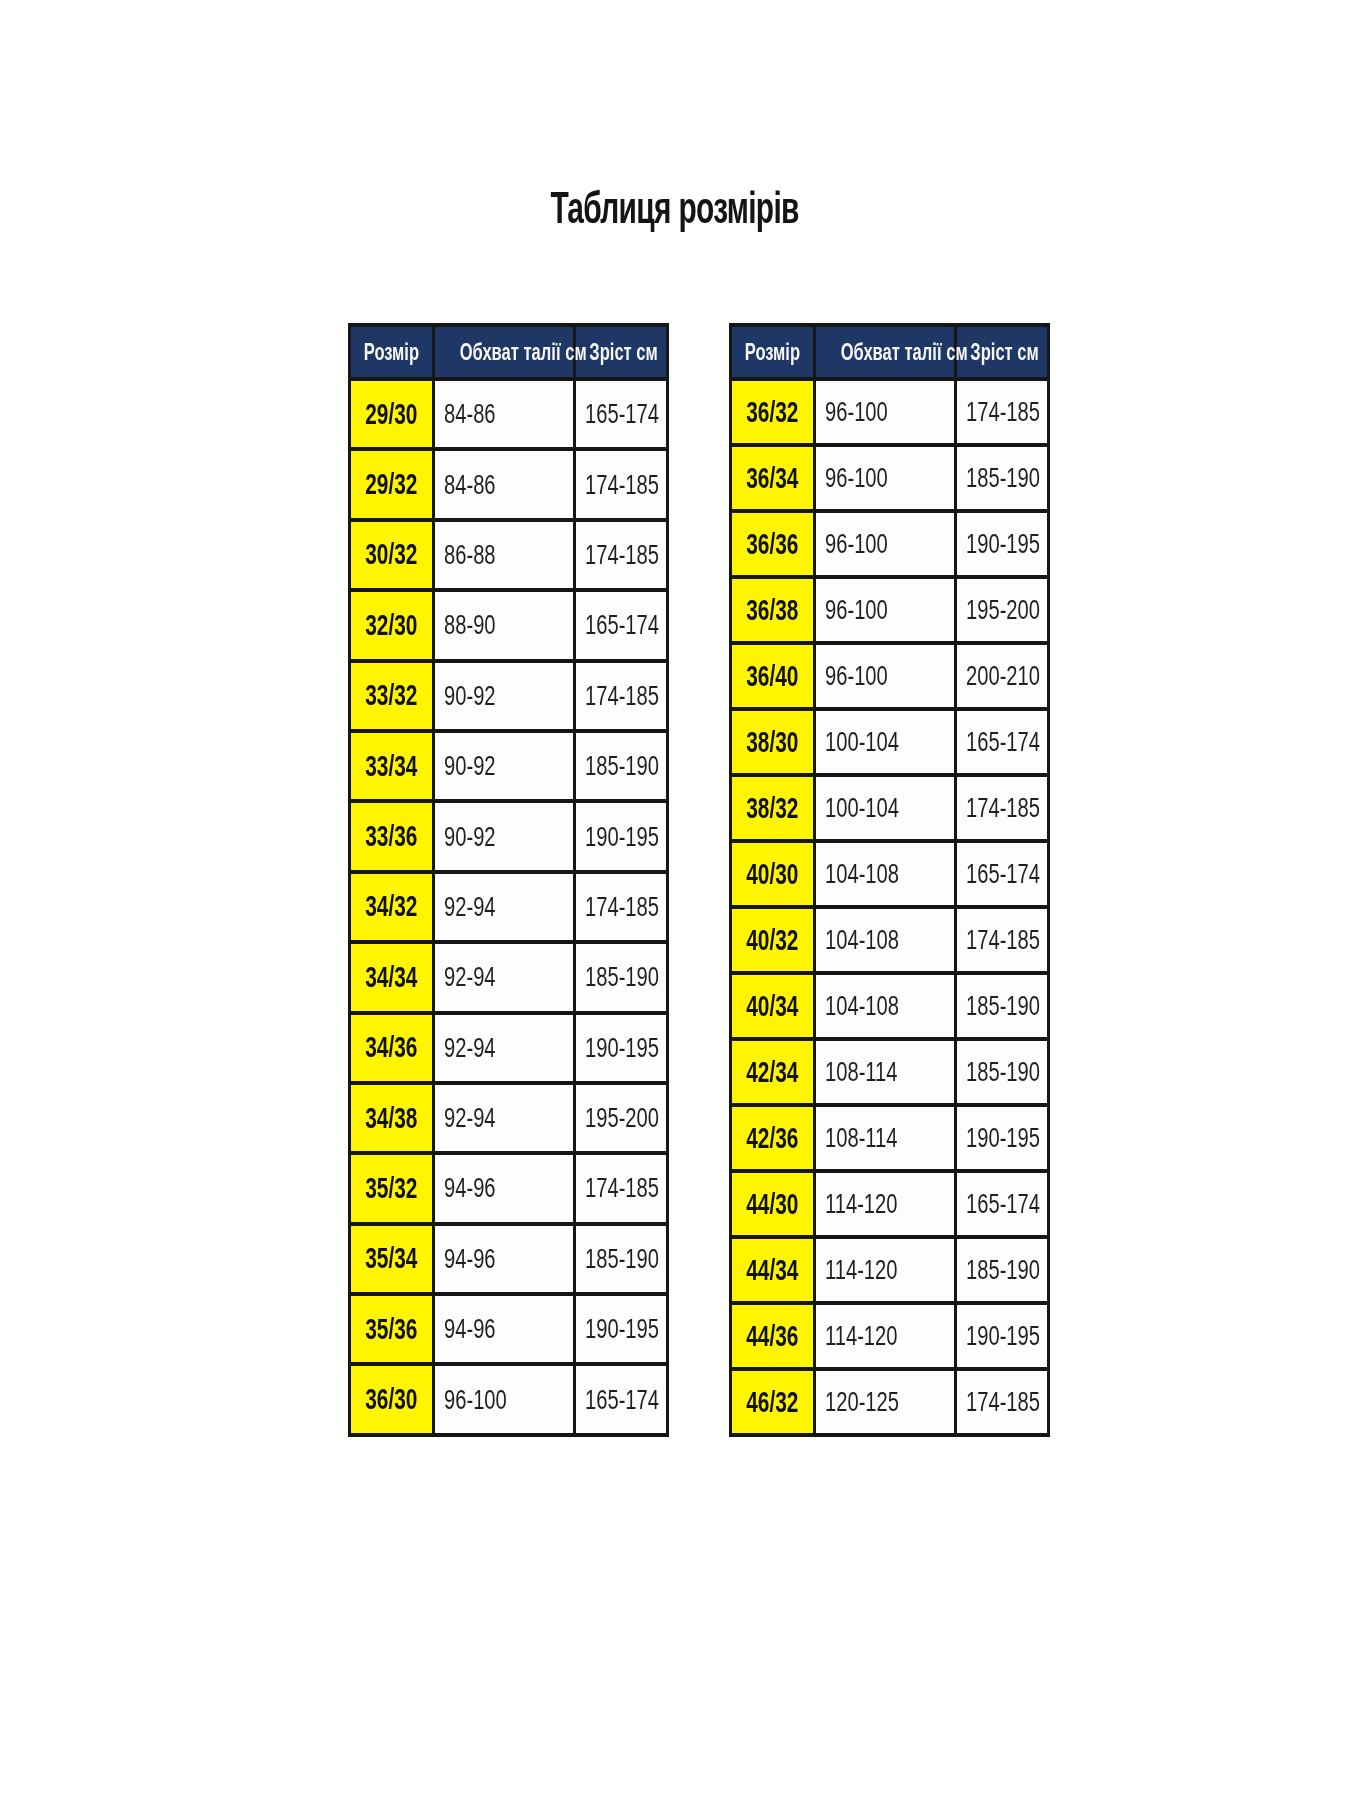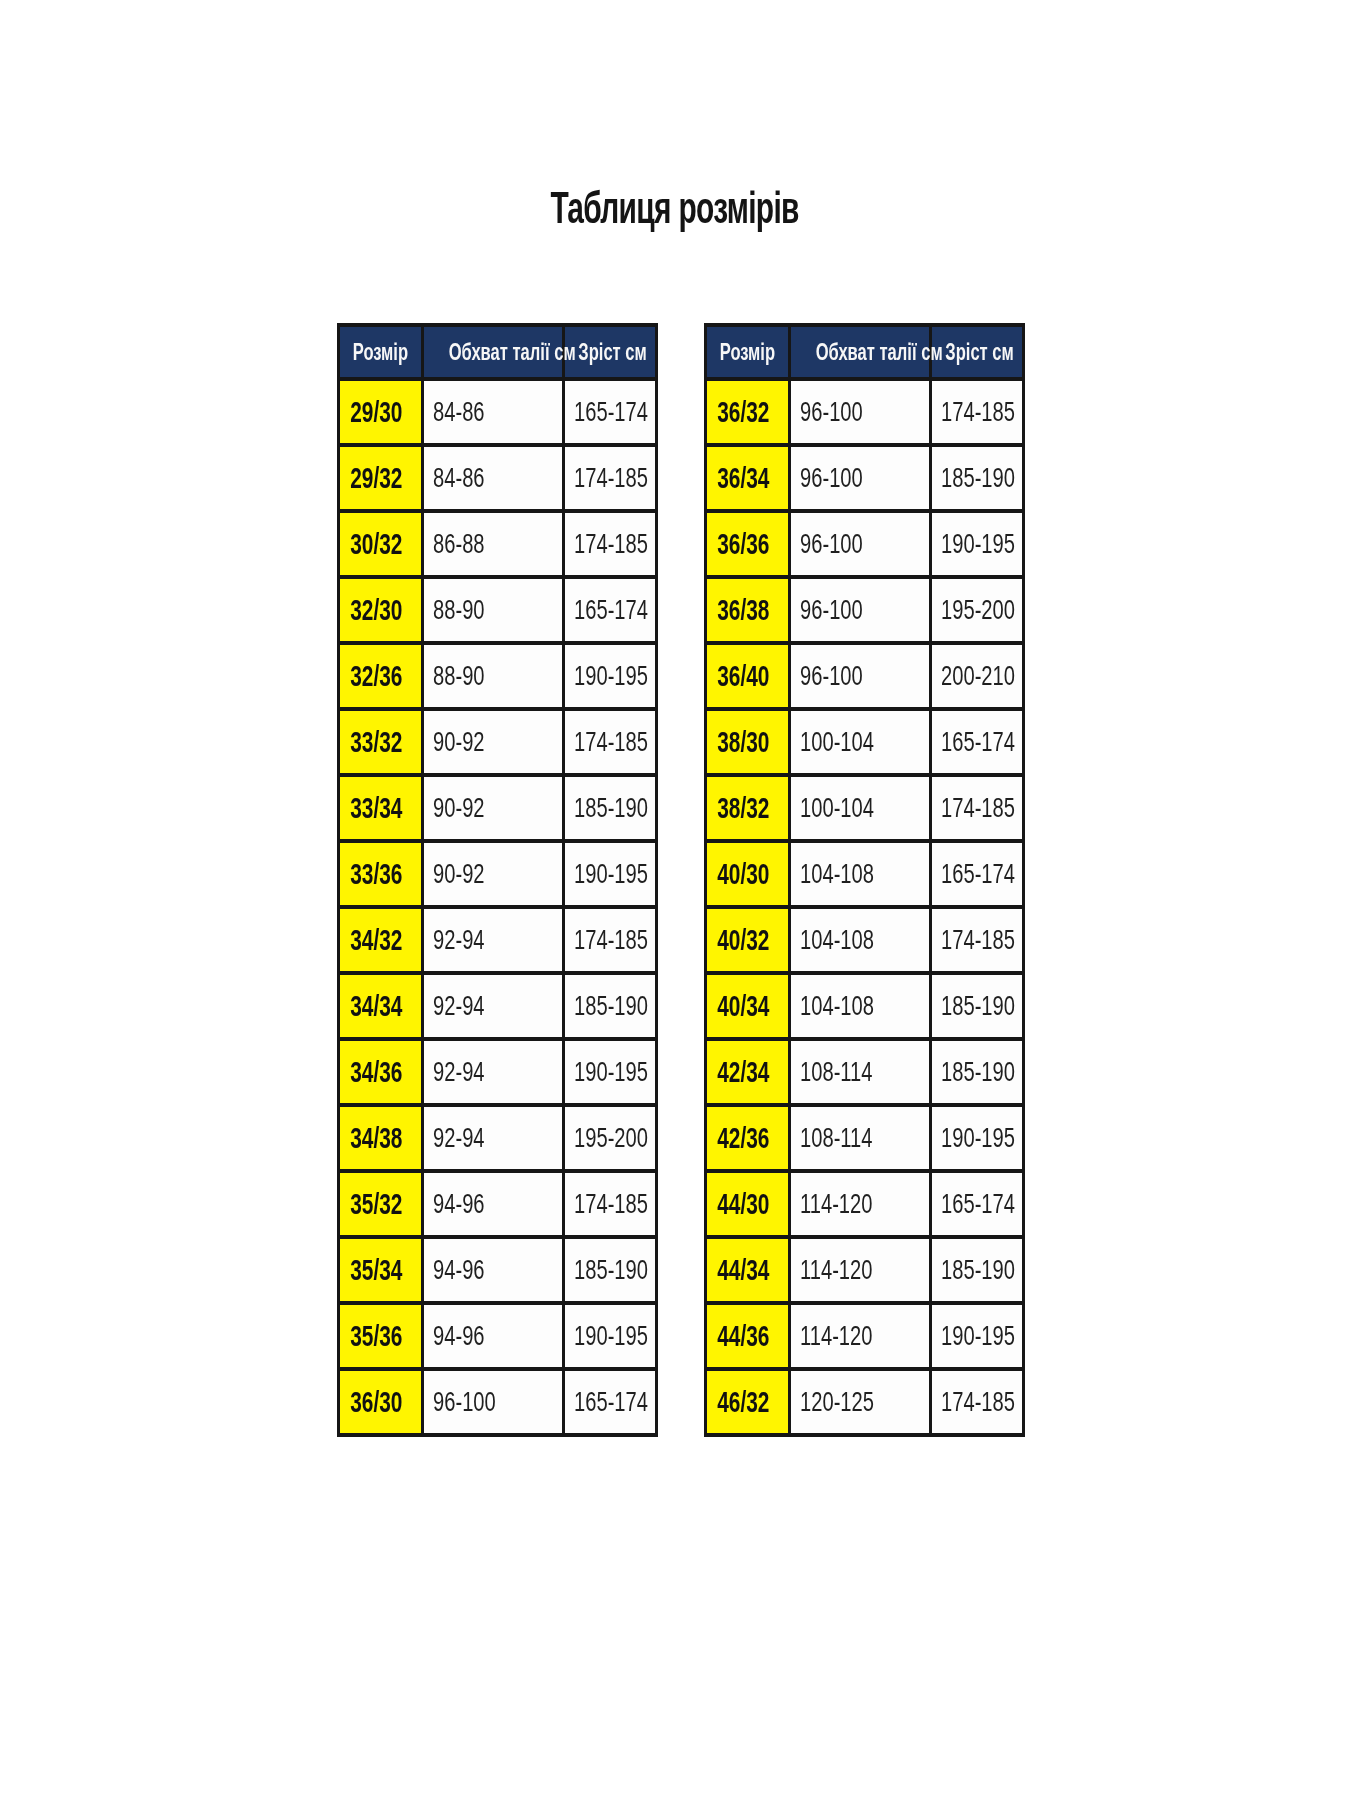--- a/index.html
+++ b/index.html
@@ -28,24 +28,24 @@
     white-space: nowrap;
   }
   .title .txt {
     display: inline-block;
     transform: scaleX(0.68);
     transform-origin: center;
     letter-spacing: -1px;
   }
   .tables {
     position: absolute;
-    left: 337px;
+    left: 348px;
     top: 323px;
     display: flex;
-    gap: 46px;
+    gap: 60px;
   }
   table.size-table {
     border-collapse: collapse;
     table-layout: fixed;
     width: 318px;
   }
   col.c-size  { width: 84px;  }
   col.c-waist { width: 141px; }
   col.c-height{ width: 93px;  }
   th, td {
@@ -78,21 +78,21 @@
     padding: 0;
   }
   td .txt {
     display: inline-block;
     transform: scaleX(0.72);
     white-space: nowrap;
   }
   td.size {
     background: var(--size_bg, #fff500);
     font-weight: bold;
-    text-align: left;
+    text-align: center;
     color: #111111;
     font-size: 29px;
   }
   td.size .txt {
     transform-origin: center;
   }
   td.waist, td.height {
     text-align: left;
     padding-left: 9px;
   }
@@ -137,25 +137,20 @@
             <td class="size"><span class="txt">30/32</span></td>
             <td class="waist"><span class="txt">86-88</span></td>
             <td class="height"><span class="txt">174-185</span></td>
           </tr>
           <tr>
             <td class="size"><span class="txt">32/30</span></td>
             <td class="waist"><span class="txt">88-90</span></td>
             <td class="height"><span class="txt">165-174</span></td>
           </tr>
           <tr>
-            <td class="size"><span class="txt">32/36</span></td>
-            <td class="waist"><span class="txt">88-90</span></td>
-            <td class="height"><span class="txt">190-195</span></td>
-          </tr>
-          <tr>
             <td class="size"><span class="txt">33/32</span></td>
             <td class="waist"><span class="txt">90-92</span></td>
             <td class="height"><span class="txt">174-185</span></td>
           </tr>
           <tr>
             <td class="size"><span class="txt">33/34</span></td>
             <td class="waist"><span class="txt">90-92</span></td>
             <td class="height"><span class="txt">185-190</span></td>
           </tr>
           <tr>

